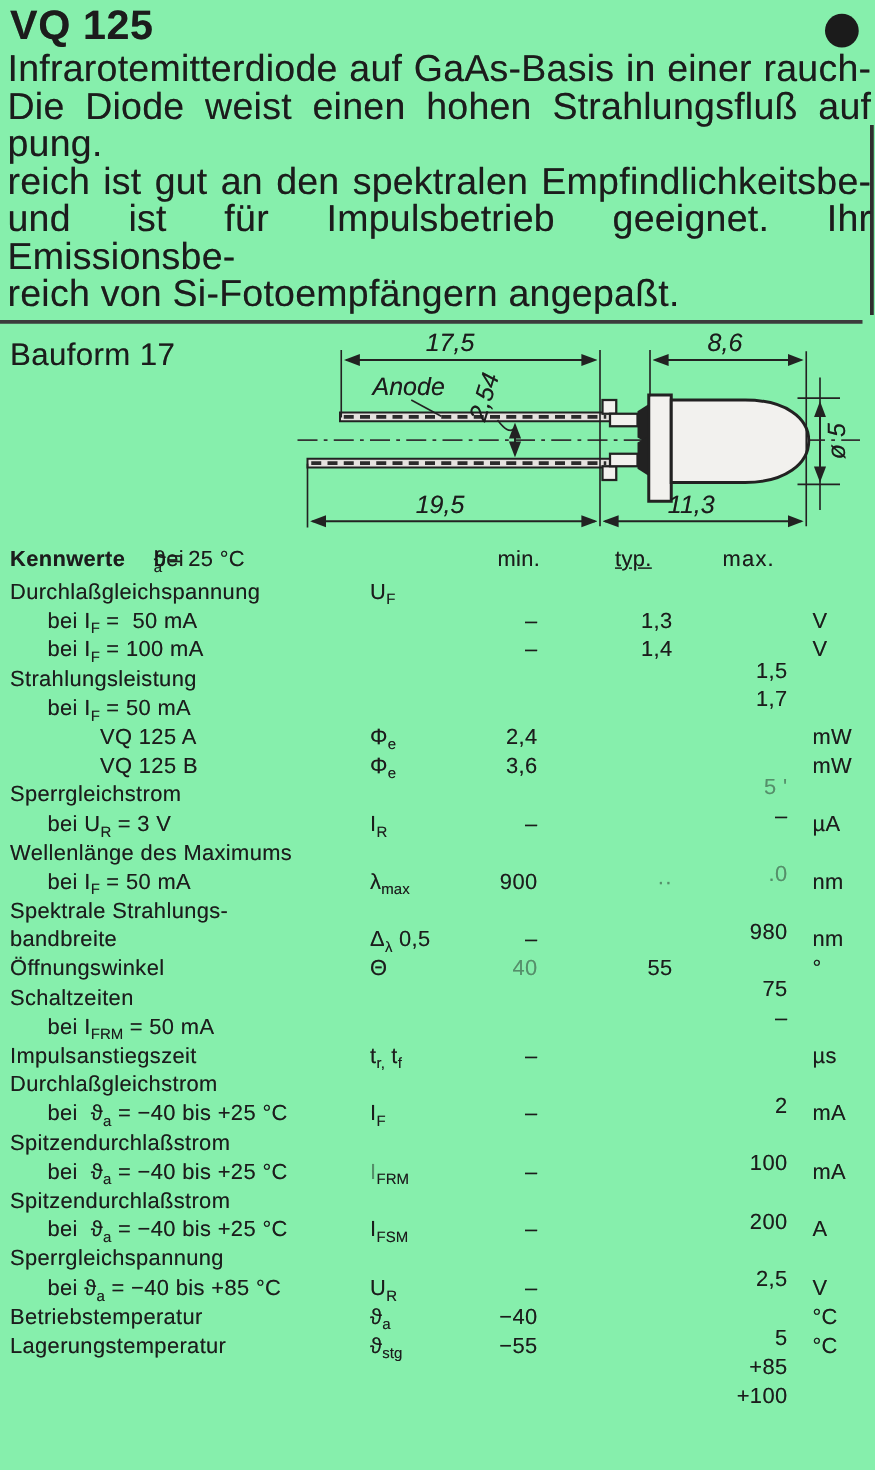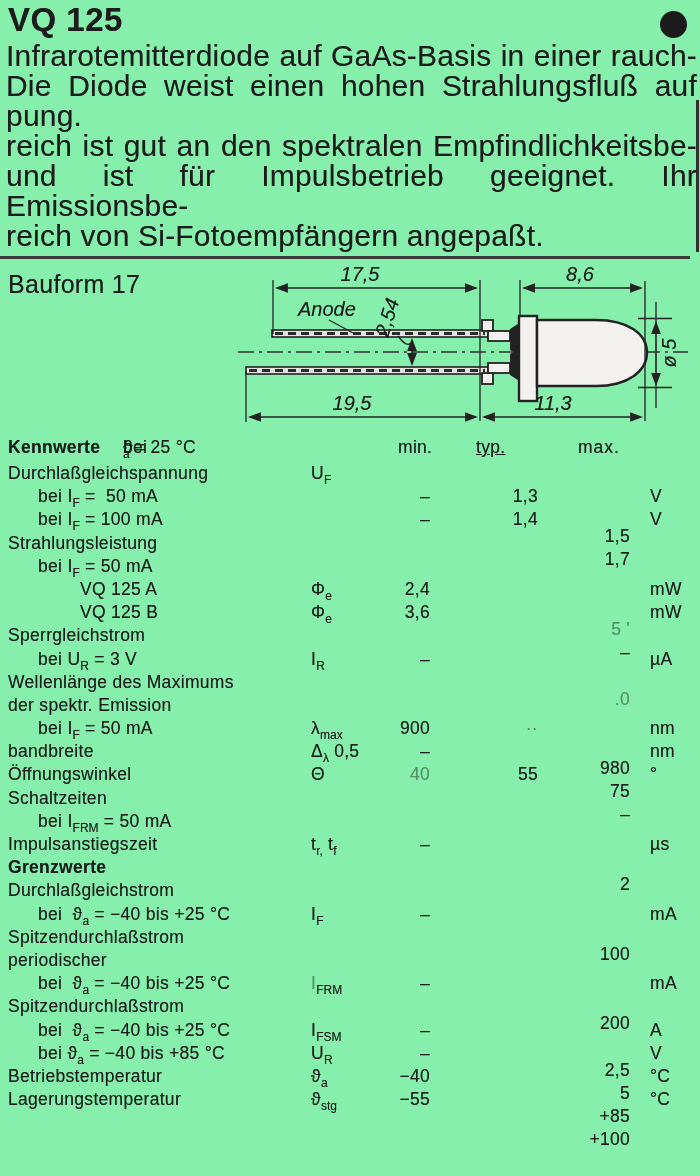--- a/index.html
+++ b/index.html
@@ -17,29 +17,29 @@
   .rule{position:absolute;left:0;top:256px;width:690px;height:3px;background:#3c3c3c;}
   .bauform{position:absolute;left:8px;top:270px;font-size:25px;letter-spacing:.3px;}
   svg.drawing{position:absolute;left:0;top:262px;}
   .dimtext{font-style:italic;font-size:20px;fill:#1c1c1c;}
   .spec{position:absolute;left:0;top:437px;width:700px;font-size:17.5px;letter-spacing:.3px;}
   .thead{position:relative;height:25px;}
   .thead span{position:absolute;top:0;}
   .kenn{left:8px;font-weight:bold;}
   .cond{left:123px;white-space:pre;}
   .hmin{left:398px;}
-  .htyp{left:476px;text-decoration:underline;}
+  .htyp{left:492px;text-decoration:underline;}
   .hmax{left:578px;letter-spacing:1px;}
   #rows{position:relative;}
   .trow{position:relative;height:23.2px;line-height:23.2px;}
   .lbl{position:absolute;left:8px;white-space:pre;}
   .lbl.ind1{left:38px;}
   .lbl.ind2{left:80px;}
   .lbl.bold{font-weight:bold;}
-  .sym{position:absolute;left:311px;white-space:pre;}
+  .sym{position:absolute;left:296px;white-space:pre;}
   .val{position:absolute;text-align:right;}
   .val.min{left:338px;width:92px;}
   .val.typ{left:446px;width:92px;}
   .val.max{left:534px;width:96px;margin-top:40px;}
   .unit{position:absolute;left:650px;}
   sub{font-size:12px;letter-spacing:0;}
   .fade{opacity:.45;}
 </style>
 </head>
 <body>
@@ -182,31 +182,31 @@
           <span class="lbl ind1"><span>bei U</span><sub>R</sub><span> = 3 V</span></span>
           <span class="sym"><span>I</span><sub>R</sub></span>
           <span class="val min">–</span>
           <span class="val max fade">.0</span>
           <span class="unit">µA</span>
         </div>
         <div class="trow">
           <span class="lbl"><span>Wellenlänge des Maximums</span></span>
         </div>
         <div class="trow">
-          <span class="lbl"><span>der spektr. Emission</span></span>
-        </div>
-        <div class="trow">
           <span class="lbl ind1"><span>bei I</span><sub>F</sub><span> = 50 mA</span></span>
           <span class="sym"><span>λ</span><sub>max</sub></span>
           <span class="val min">900</span>
           <span class="val typ fade">··</span>
           <span class="val max">980</span>
           <span class="unit">nm</span>
         </div>
         <div class="trow">
+          <span class="lbl"><span>Spektrale Strahlungs-</span></span>
+        </div>
+        <div class="trow">
           <span class="lbl"><span>bandbreite</span></span>
           <span class="sym"><span>Δ</span><sub>λ</sub><span> 0,5</span></span>
           <span class="val min">–</span>
           <span class="val max">75</span>
           <span class="unit">nm</span>
         </div>
         <div class="trow">
           <span class="lbl"><span>Öffnungswinkel</span></span>
           <span class="sym"><span>Θ</span></span>
           <span class="val min fade">40</span>
@@ -221,54 +221,51 @@
           <span class="lbl ind1"><span>bei I</span><sub>FRM</sub><span> = 50 mA</span></span>
         </div>
         <div class="trow">
           <span class="lbl"><span>Impulsanstiegszeit</span></span>
           <span class="sym"><span>t</span><sub>r,</sub><span> t</span><sub>f</sub></span>
           <span class="val min">–</span>
           <span class="val max">2</span>
           <span class="unit">µs</span>
         </div>
         <div class="trow">
-          <span class="lbl bold"><span>Grenzwerte</span></span>
-        </div>
-        <div class="trow">
           <span class="lbl"><span>Durchlaßgleichstrom</span></span>
         </div>
         <div class="trow">
           <span class="lbl ind1"><span>bei  ϑ</span><sub>a</sub><span> = −40 bis +25 °C</span></span>
           <span class="sym"><span>I</span><sub>F</sub></span>
           <span class="val min">–</span>
           <span class="val max">100</span>
           <span class="unit">mA</span>
         </div>
         <div class="trow">
           <span class="lbl"><span>Spitzendurchlaßstrom</span></span>
         </div>
         <div class="trow">
-          <span class="lbl"><span>periodischer</span></span>
-        </div>
-        <div class="trow">
           <span class="lbl ind1"><span>bei  ϑ</span><sub>a</sub><span> = −40 bis +25 °C</span></span>
           <span class="sym"><span class="fade">I</span><sub>FRM</sub></span>
           <span class="val min">–</span>
           <span class="val max">200</span>
           <span class="unit">mA</span>
         </div>
         <div class="trow">
           <span class="lbl"><span>Spitzendurchlaßstrom</span></span>
         </div>
         <div class="trow">
           <span class="lbl ind1"><span>bei  ϑ</span><sub>a</sub><span> = −40 bis +25 °C</span></span>
           <span class="sym"><span>I</span><sub>FSM</sub></span>
           <span class="val min">–</span>
           <span class="val max">2,5</span>
           <span class="unit">A</span>
+        </div>
+        <div class="trow">
+          <span class="lbl"><span>Sperrgleichspannung</span></span>
         </div>
         <div class="trow">
           <span class="lbl ind1"><span>bei ϑ</span><sub>a</sub><span> = −40 bis +85 °C</span></span>
           <span class="sym"><span>U</span><sub>R</sub></span>
           <span class="val min">–</span>
           <span class="val max">5</span>
           <span class="unit">V</span>
         </div>
         <div class="trow">
           <span class="lbl"><span>Betriebstemperatur</span></span>

